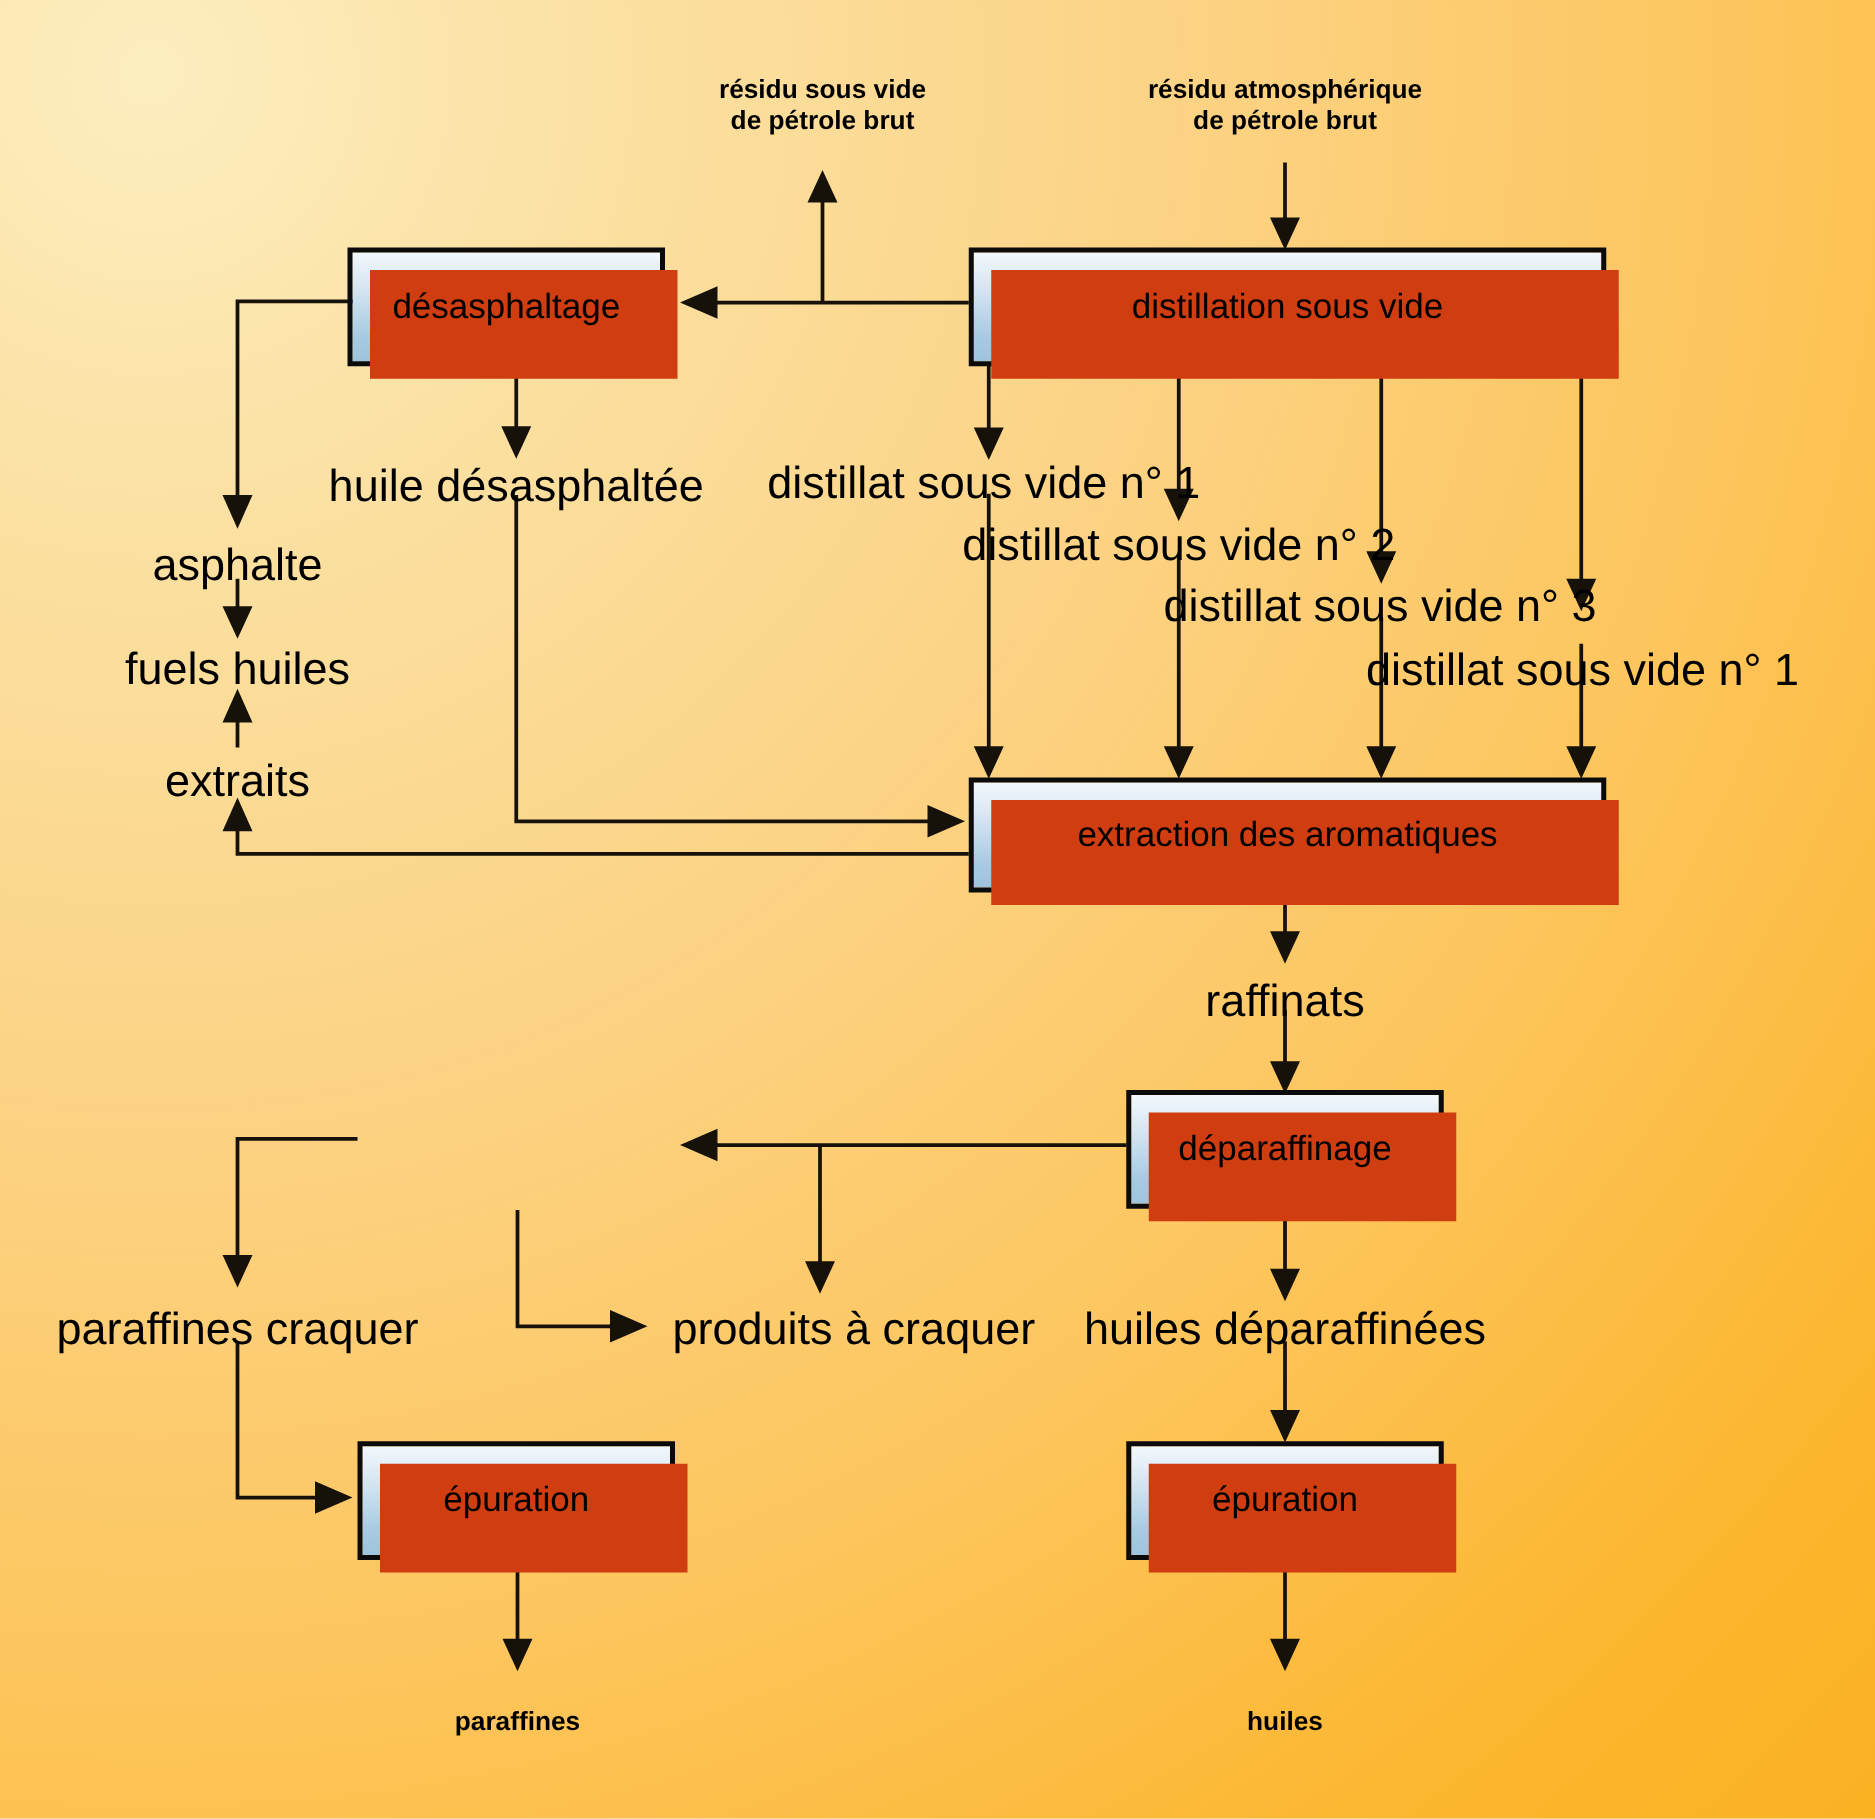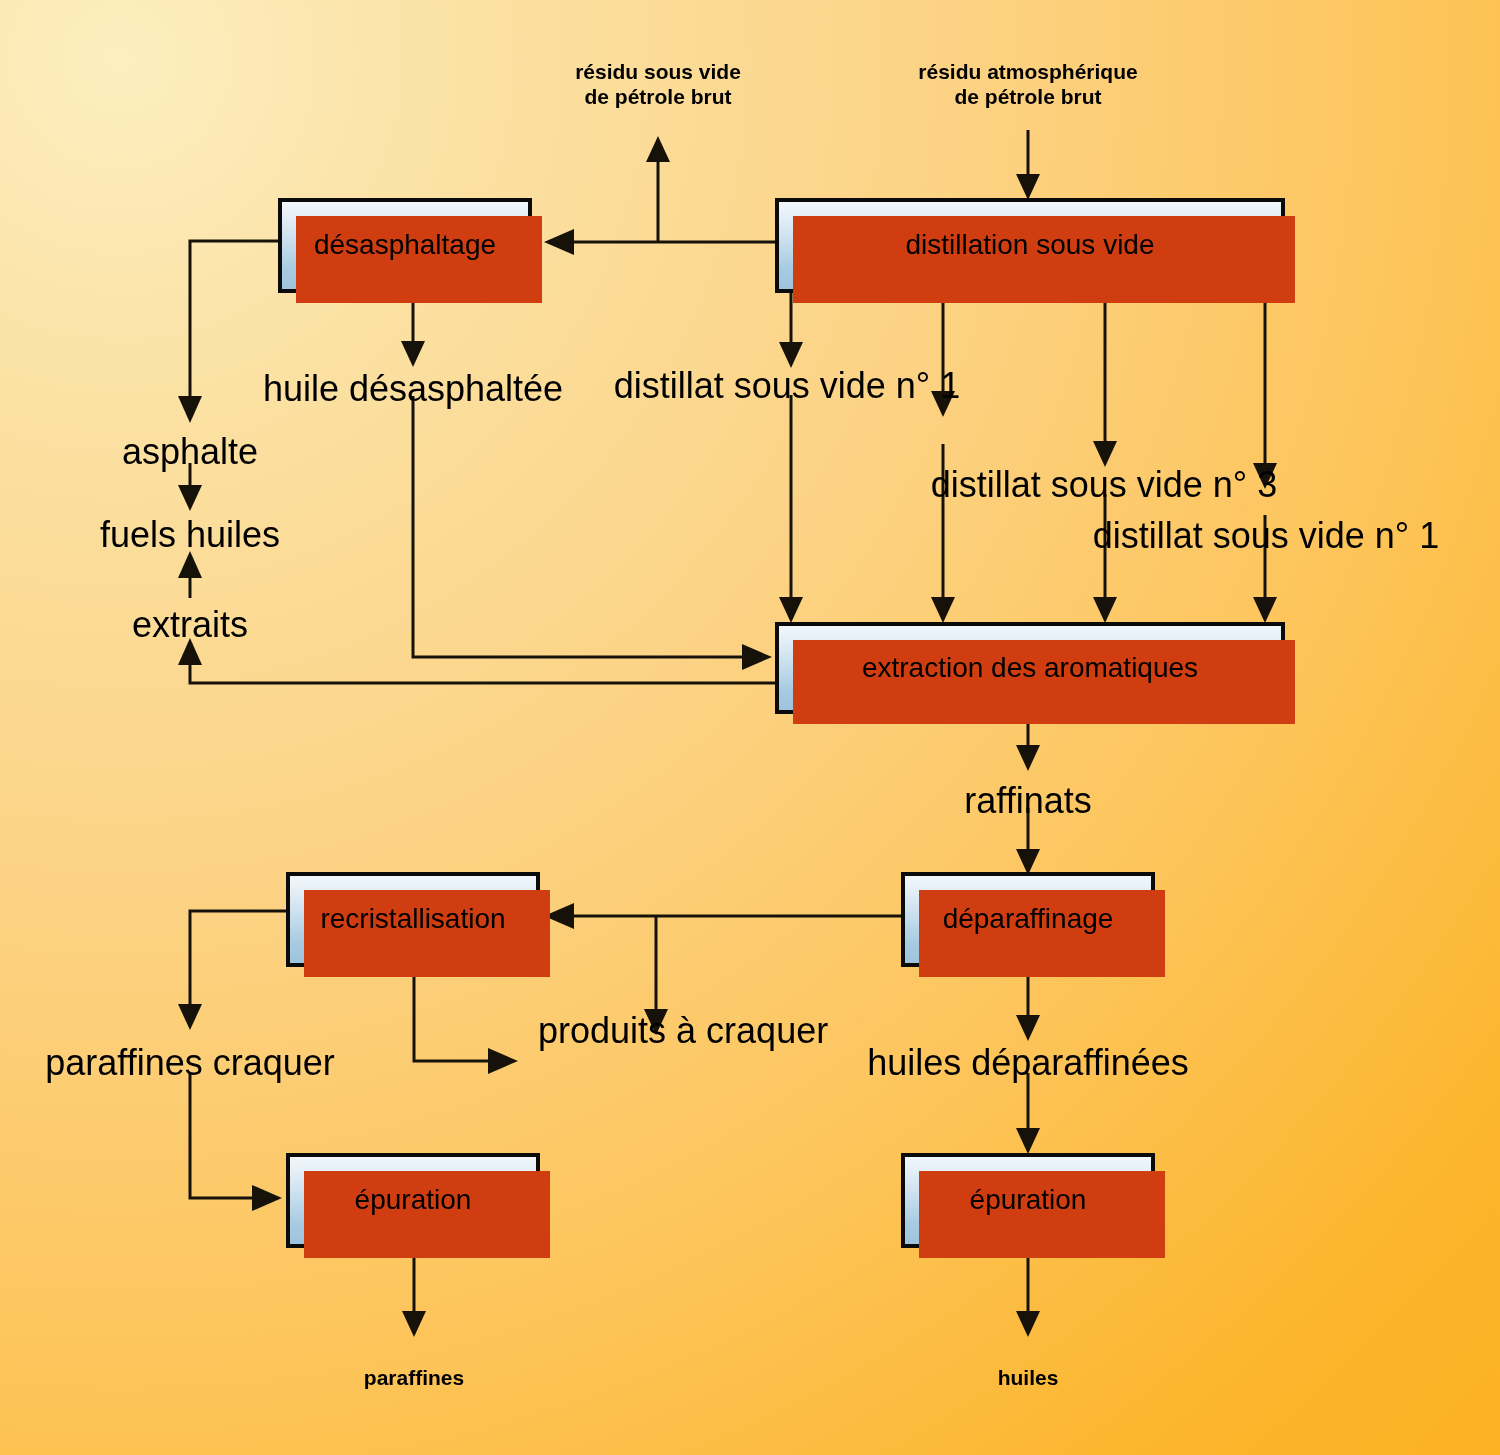--- a/index.html
+++ b/index.html
@@ -235,56 +235,54 @@
   </div>
 
   <div class="proc-box" style="left:775px; top:198px; width:510px; height:95px;">
     <span>distillation sous vide</span>
   </div>
 
   <div class="proc-box" style="left:775px; top:622px; width:510px; height:92px;align-items:center;">
     <span>extraction des aromatiques</span>
   </div>
 
-  <div class="proc-box" style="left:286px; top:872px; width:254px; height:95px;">
-    <span>recristallisation</span>
-  </div>
 
   <div class="proc-box" style="left:901px; top:872px; width:254px; height:95px;">
     <span>déparaffinage</span>
   </div>
 
   <div class="proc-box" style="left:286px; top:1153px; width:254px; height:95px;">
     <span>épuration</span>
   </div>
 
   <div class="proc-box" style="left:901px; top:1153px; width:254px; height:95px;">
     <span>épuration</span>
   </div>
 
   <div class="flow-label center" style="left:413px; top:368px;">huile désasphaltée</div>
 
   <div class="flow-label center" style="left:787px; top:365px;">distillat sous vide n° 1</div>
 
+  <div class="flow-label center" style="left:943px; top:415px;">distillat sous vide n° 2</div>
 
   <div class="flow-label center" style="left:1104px; top:464px;">distillat sous vide n° 3</div>
 
   <div class="flow-label center" style="left:1266px; top:515px;">distillat sous vide n° 1</div>
 
   <div class="flow-label center" style="left:190px; top:431px;">asphalte</div>
 
   <div class="flow-label center" style="left:190px; top:514px;">fuels huiles</div>
 
   <div class="flow-label center" style="left:190px; top:604px;">extraits</div>
 
   <div class="flow-label center" style="left:1028px; top:780px;">raffinats</div>
 
   <div class="flow-label center" style="left:190px; top:1042px;">paraffines craquer</div>
 
-  <div class="flow-label left" style="left:538px; top:1010px;">produits à craquer</div>
+  <div class="flow-label left" style="left:538px; top:1042px;">produits à craquer</div>
 
   <div class="flow-label center" style="left:1028px; top:1042px;">huiles déparaffinées</div>
 
   <div class="flow-label bold center" style="left:414px; top:1366px;">paraffines</div>
 
   <div class="flow-label bold center" style="left:1028px; top:1366px;">huiles</div>
 
 </div>
 
 </body></html>

